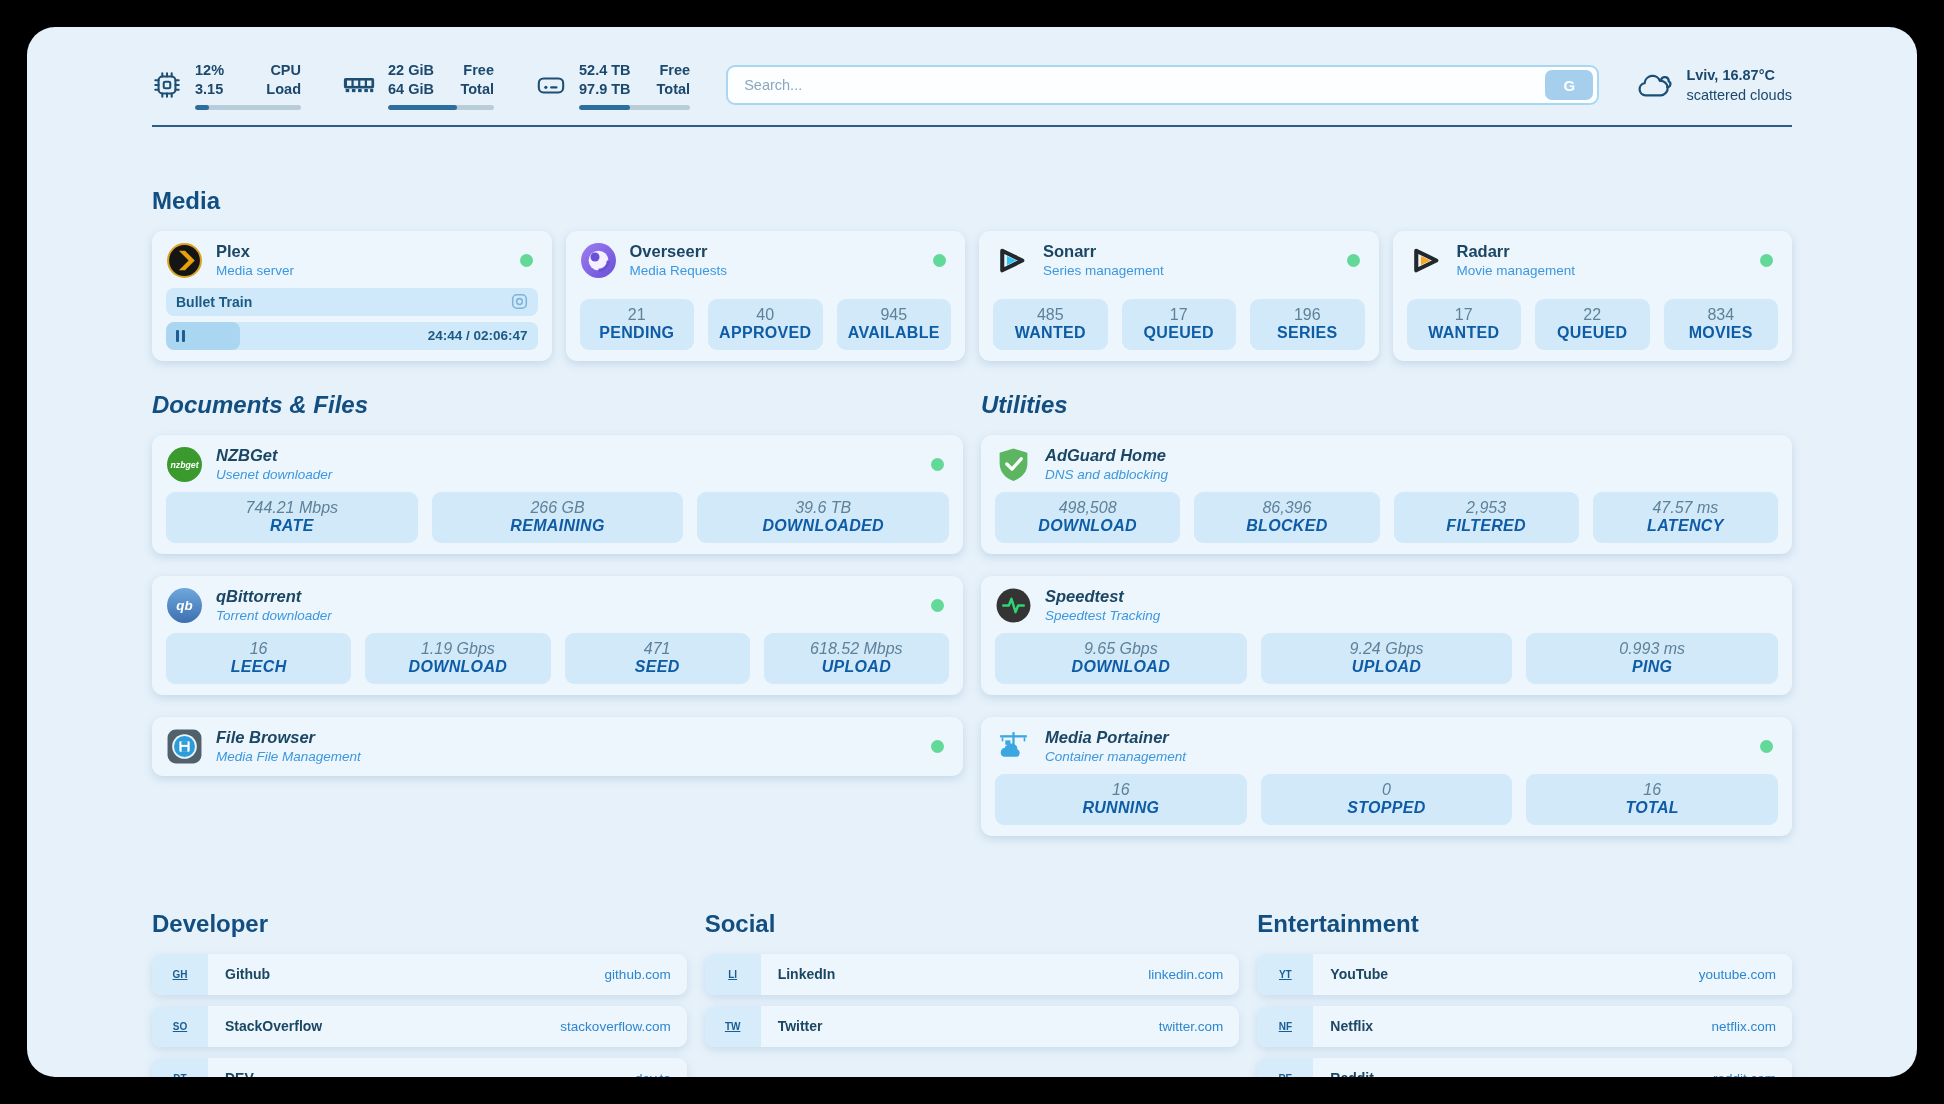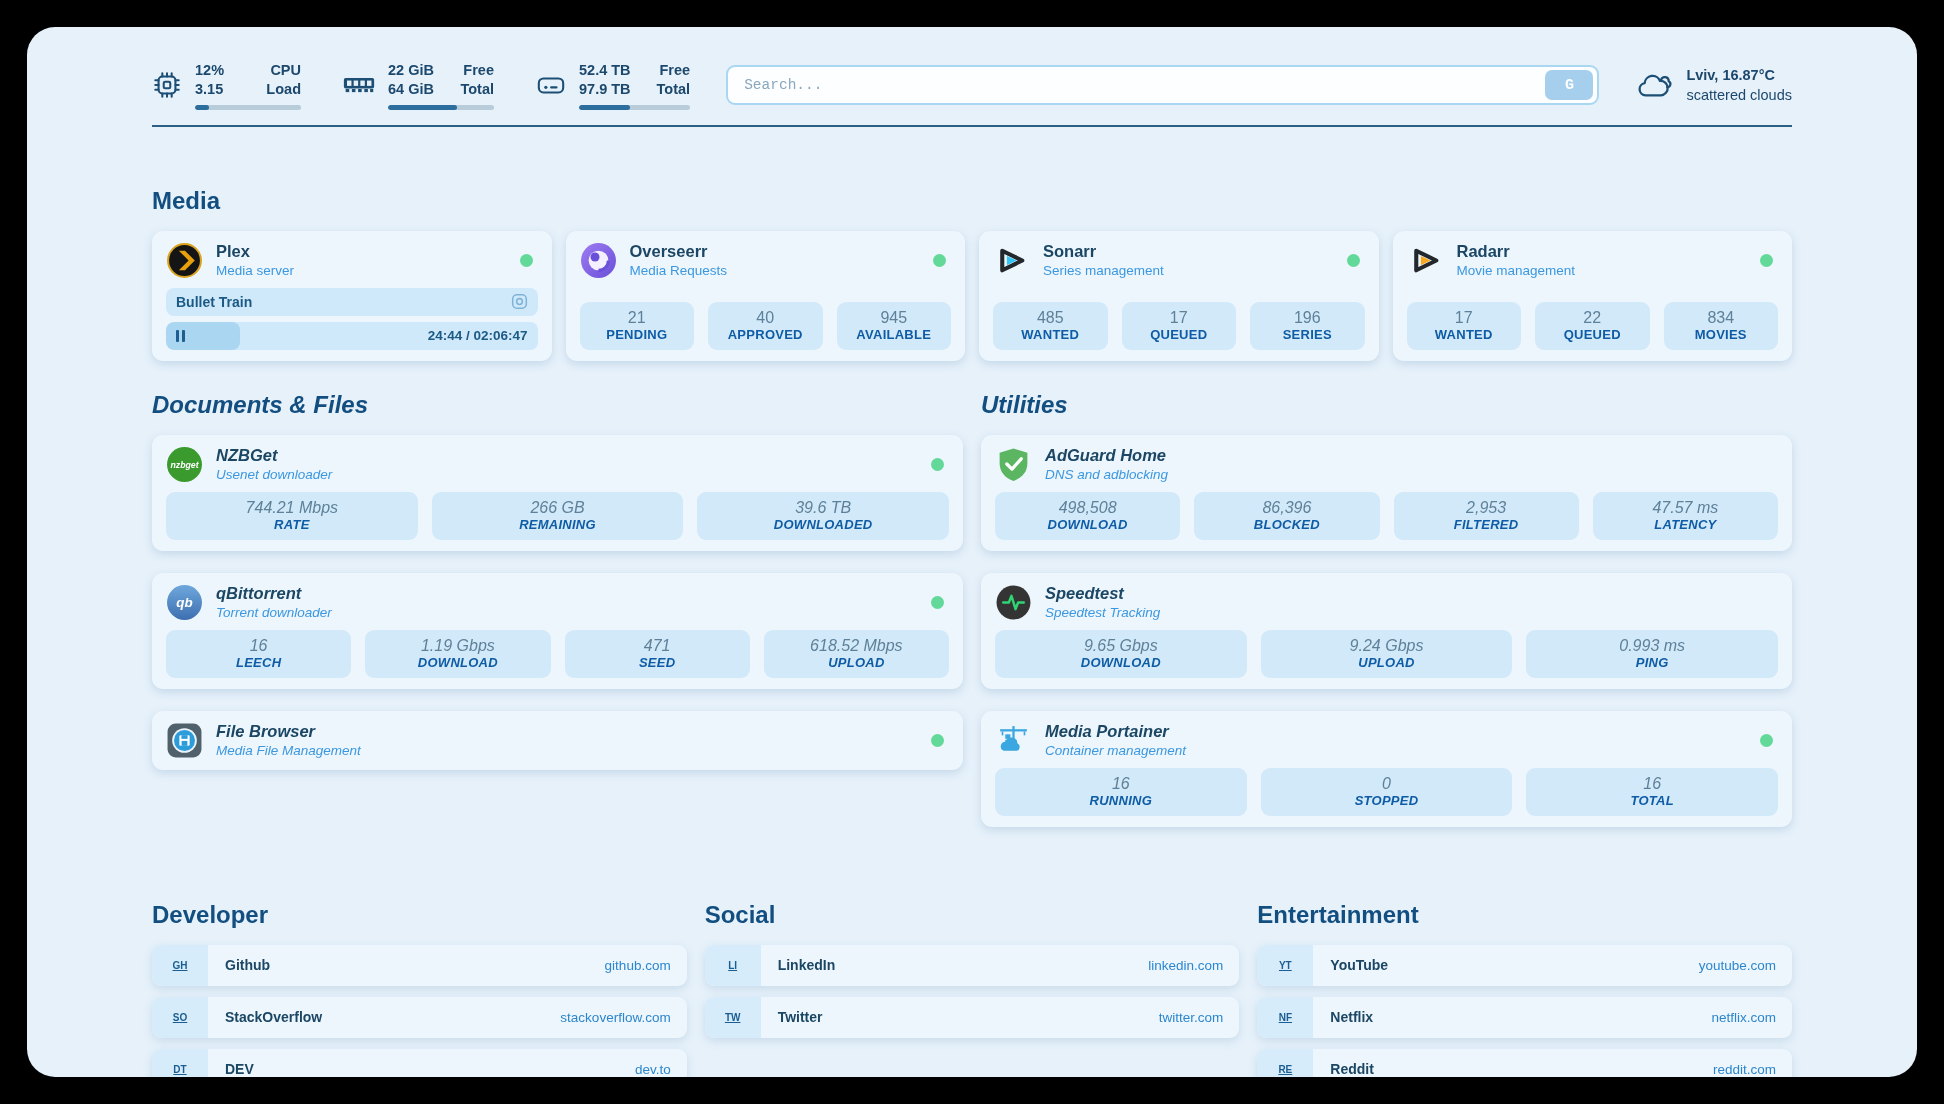--- a/index.html
+++ b/index.html
@@ -23,21 +23,21 @@
   .metric-body{display:flex;flex-direction:column;gap:6px;min-width:106px;}
   .metric-text{display:flex;justify-content:space-between;gap:26px;
     font-size:14.5px;font-weight:600;color:var(--dark-text,#1c486d);line-height:1.3;}
   .metric-col{display:flex;flex-direction:column;}
   .metric-col.labels{text-align:right;}
   .metric-bar{height:5px;border-radius:3px;background:var(--progress-track,#b9ccd9);overflow:hidden;}
   .metric-fill{height:100%;border-radius:3px;background:var(--progress-fill,#2d6e9e);}
 
   .search-wrap{flex:1;margin:0 36px;display:flex;align-items:center;
     background:#fdfeff;border:2px solid var(--search-border,#a9d7f2);
-    border-radius:9px;height:40px;padding:0 4px 0 14px;box-sizing:border-box;font-family:Liberation Mono, monospace;}
+    border-radius:9px;height:40px;padding:0 4px 0 14px;box-sizing:border-box;}
   .search-input{flex:1;border:none;outline:none;background:transparent;
     font-size:14.5px;color:#2c5a7c;font-family:inherit;}
   .search-input::placeholder{color:#8aa7bd;}
   .g-button{width:48px;height:30px;border:none;border-radius:7px;cursor:pointer;
     background:var(--g-button,#a5cfec);color:#fff;font-weight:700;font-size:15px;font-family:inherit;}
 
   .weather{display:flex;align-items:center;gap:13px;}
   .weather-text{font-size:14.5px;color:var(--dark-text,#1c486d);line-height:1.4;}
   .weather-loc{font-weight:700;}
 
@@ -55,21 +55,21 @@
   .app-icon{width:37px;height:37px;flex:none;display:flex;}
   .app-icon svg{width:100%;height:100%;}
   .app-name{font-size:16.5px;font-weight:700;color:var(--title,#1b4664);}
   .app-subtitle{font-size:13.5px;color:var(--subtitle,#3b97e0);margin-top:2px;}
   .status-dot{width:13px;height:13px;border-radius:50%;background:var(--online,#62d998);
     margin-left:auto;margin-right:5px;flex:none;}
 
   .stat-row{display:flex;gap:14px;}
   .stat-tile{flex:1;background:var(--tile-bg,#d2e9f9);border-radius:9px;padding:7px 8px 8px;text-align:center;}
   .stat-value{font-size:16px;color:var(--stat-value,#5e8199);}
-  .stat-label{font-size:13px;font-weight:700;color:var(--stat-label,#0e5ca6);margin-top:0;letter-spacing:.02em;}
+  .stat-label{font-size:16px;font-weight:700;color:var(--stat-label,#0e5ca6);margin-top:0;letter-spacing:.02em;}
 
   
   .media-widget{display:flex;flex-direction:column;gap:6px;}
   .np-row{display:flex;align-items:center;background:var(--media-row-bg,#cfe9fa);
     border-radius:8px;height:28px;padding:0 10px;}
   .np-title{font-size:14px;font-weight:700;color:var(--time-text,#1c5a86);}
   .session-btn{margin-left:auto;display:flex;cursor:pointer;}
   .np-progress{position:relative;overflow:hidden;}
   .np-fill{position:absolute;left:0;top:0;bottom:0;background:var(--media-fill,#abd6f2);border-radius:8px;}
   .np-pause{position:relative;display:flex;gap:3px;}

